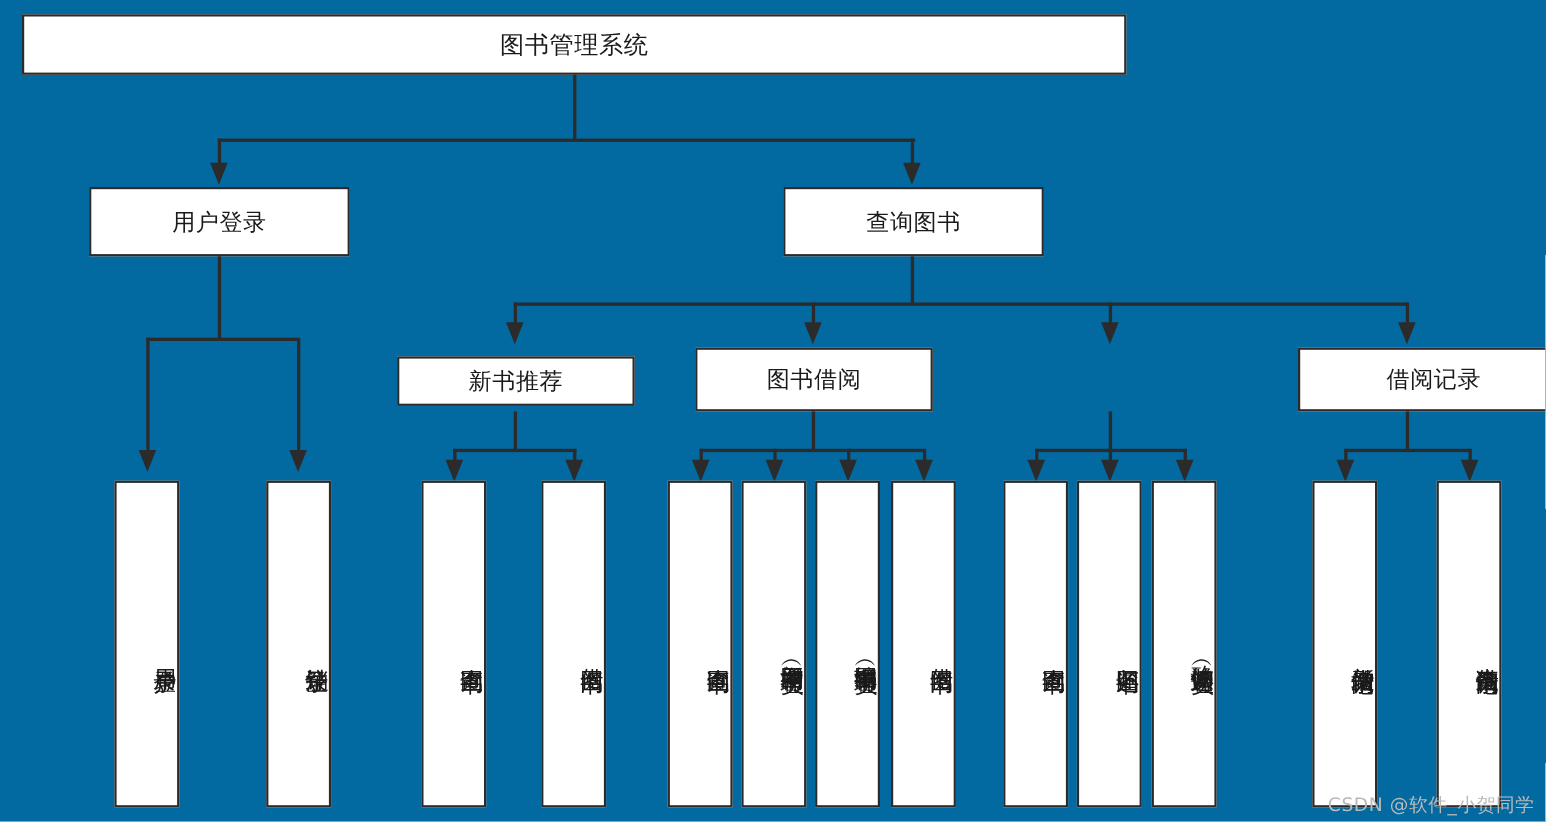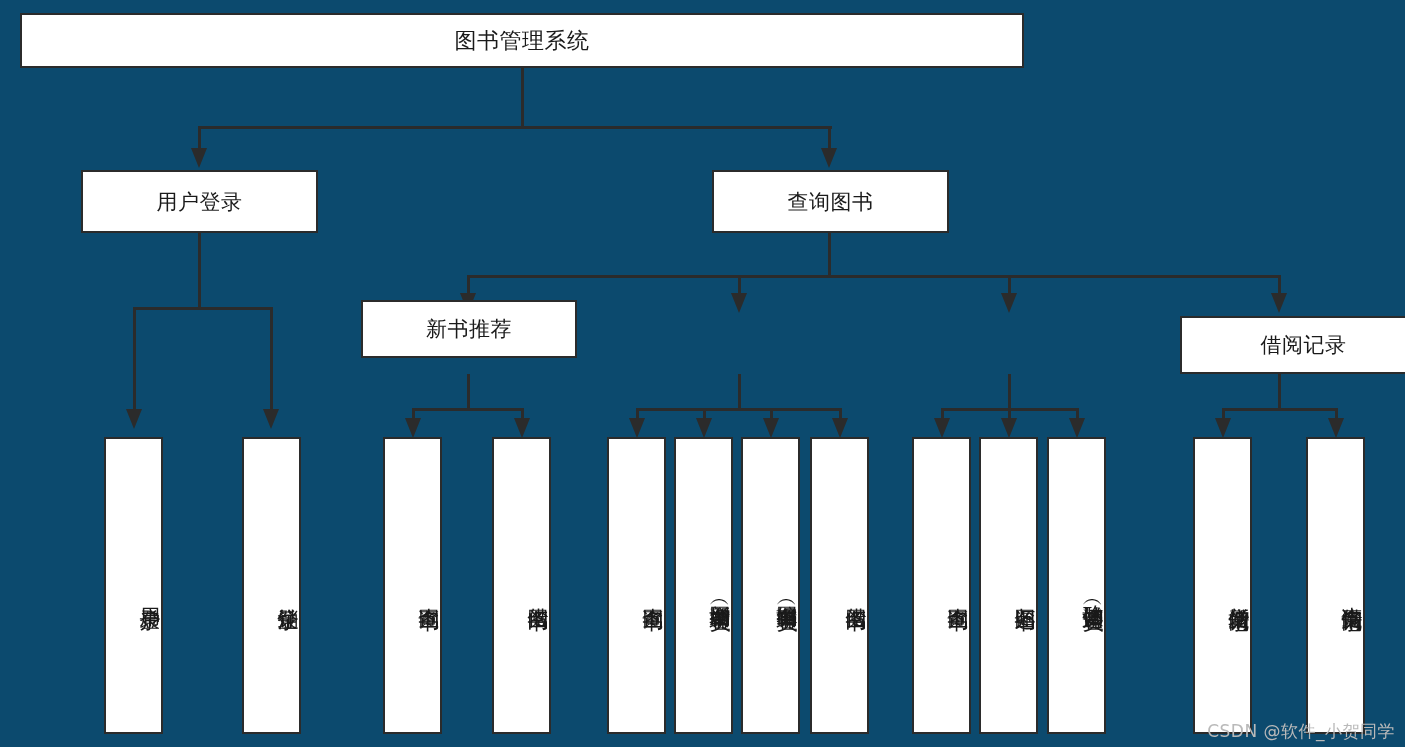--- a/index.html
+++ b/index.html
@@ -7,21 +7,21 @@
     padding: 0;
     background: #ffffff;
   }
   body {
     font-family: "DejaVu Sans", "Liberation Sans", sans-serif;
   }
   #canvas {
     position: relative;
     width: 1405px;
     height: 747px;
-    background: #0c4a6e;
+    background: #0369a1;
     overflow: hidden;
   }
   .node {
     position: absolute;
     box-sizing: border-box;
     border: 2.5px solid #2b2b2b;
     background: #ffffff;
     display: flex;
     align-items: center;
     justify-content: center;
@@ -109,22 +109,25 @@
   <div class="edge hline" style="left:467px; top:275px; width:813px;"></div>
   <div class="edge vline" style="left:467px; top:275px; height:20px;"></div>
   <div class="arrow" style="left:460px; top:293px;"></div>
   <div class="edge vline" style="left:738px; top:275px; height:20px;"></div>
   <div class="arrow" style="left:731px; top:293px;"></div>
   <div class="edge vline" style="left:1008px; top:275px; height:20px;"></div>
   <div class="arrow" style="left:1001px; top:293px;"></div>
   <div class="edge vline" style="left:1278px; top:275px; height:20px;"></div>
   <div class="arrow" style="left:1271px; top:293px;"></div>
 
-  <div class="node h" style="left:361px; top:300px; width:216px; height:58px;text-align:right;">
+  <div class="node h" style="left:361px; top:324px; width:216px; height:45px;text-align:right;">
     <span>新书推荐</span>
+  </div>
+  <div class="node h" style="left:632px; top:316px; width:216px; height:58px;">
+    <span>图书借阅</span>
   </div>
   <div class="node h" style="left:1180px; top:316px; width:227px; height:58px;padding-left:20px;">
     <span>借阅记录</span>
   </div>
 
   <div class="edge vline" style="left:467px; top:374px; height:36px;"></div>
   <div class="edge hline" style="left:412px; top:408px; width:112px;"></div>
   <div class="edge vline" style="left:412px; top:408px; height:12px;"></div>
   <div class="arrow" style="left:405px; top:418px;"></div>
   <div class="edge vline" style="left:521px; top:408px; height:12px;"></div>

